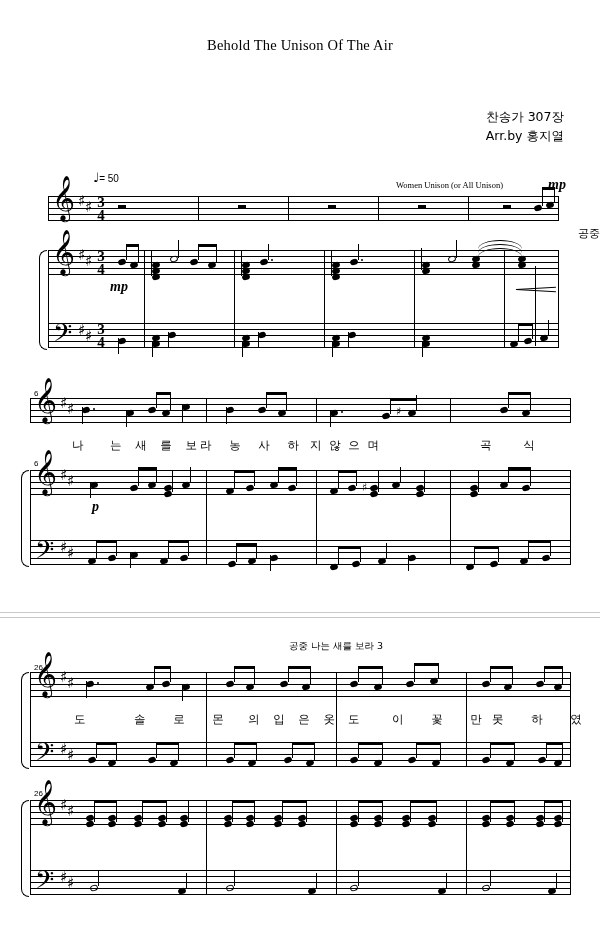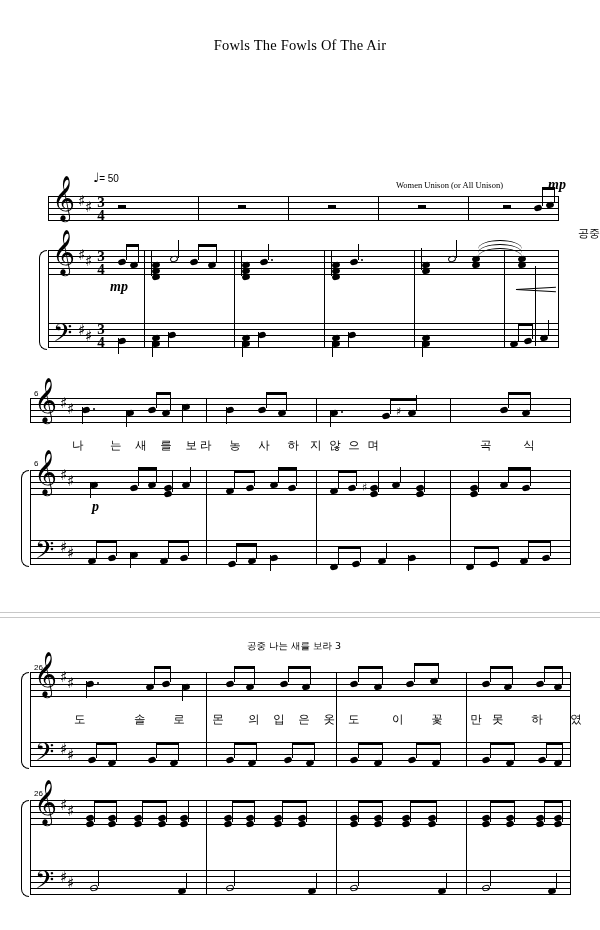--- a/index.html
+++ b/index.html
@@ -141,20 +141,21 @@
     position: absolute;
     font-family: "Liberation Serif", serif;
     font-size: 8.5px;
     white-space: nowrap;
   }
   .page-head {
     position: absolute;
     font-family: "DejaVu Sans", sans-serif;
     font-size: 9.5px;
     white-space: nowrap;
+    margin-left: 42px;
   }
   .lyric {
     position: absolute;
     font-family: "DejaVu Sans", sans-serif;
     font-size: 11.5px;
     white-space: nowrap;
   }
   .voice-label {
     position: absolute;
     font-family: "DejaVu Sans", sans-serif;
@@ -228,23 +229,27 @@
     height: 1px;
     background: #c8c8c8;
   }
 </style>
 </head>
 <body>
 
 <div class="page">
 
   <div class="title-block">
-    <div class="title-en">Fowls The Fowls Of The Air</div>
+    <div class="title-en">Behold The Unison Of The Air</div>
   </div>
 
+  <div class="credits">
+    <div>찬송가 307장</div>
+    <div>Arr.by 홍지열</div>
+  </div>
 
   <div class="system" style="left:48px; top:178px; width:510px; height:190px;">
 
     <div class="tempo" style="left:45px; top:-8px;">
       <span style="font-family:'DejaVu Sans',sans-serif;font-size:13px;">♩</span><span>= 50</span>
     </div>
 
     <div class="perf-dir" style="left:348px; top:2px;">Women Unison (or All Unison)</div>
     <div class="dyn" style="left:500px; top:0px;">mp</div>
 

